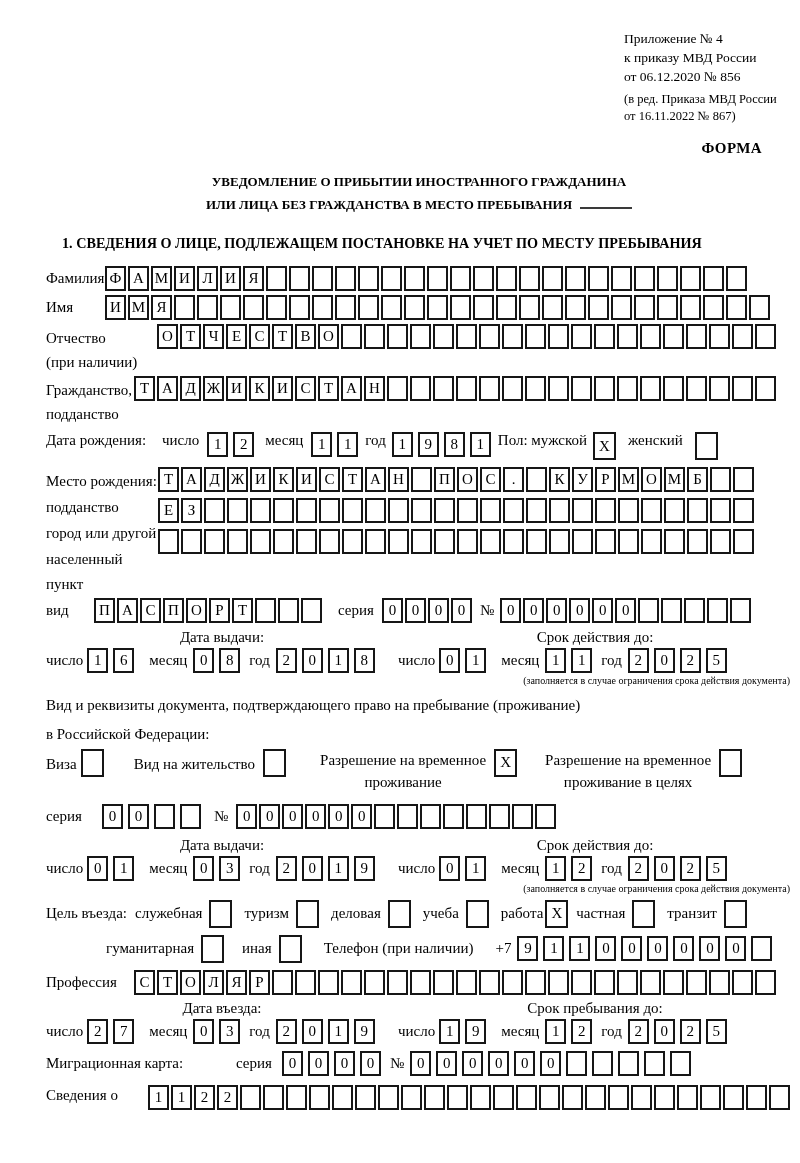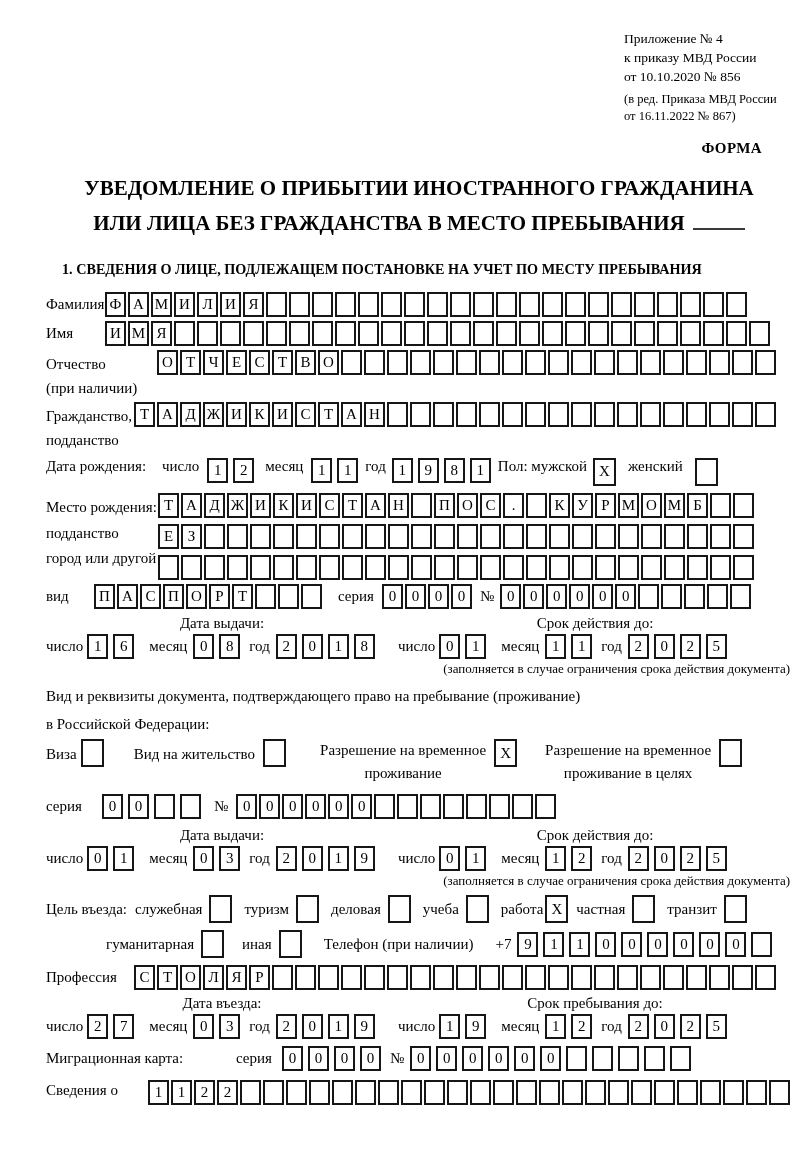--- a/index.html
+++ b/index.html
@@ -17,53 +17,53 @@
 
   .row{display:flex;align-items:flex-start;margin-bottom:4px;}
   .lbl{font-size:15px;flex:none;padding-top:4px;}
   .lbl-stack{font-size:15px;flex:none;line-height:1.6;}
 
   
   .hdr{margin-left:578px;font-size:13.5px;line-height:1.4;}
   .hdr .small{font-size:12.5px;margin-top:4px;line-height:1.35;}
   .forma{font-weight:bold;text-align:right;font-size:15px;margin:16px 30px 0 0;letter-spacing:.4px;}
 
-  .title{text-align:center;font-weight:bold;font-size:21px;line-height:1.65;margin-top:14px;}
+  .title{text-align:center;font-weight:bold;font-size:13px;line-height:1.65;margin-top:14px;}
   .blank-line{display:inline-block;width:52px;border-bottom:2px solid #3a3a3a;height:14px;margin-left:8px;}
 
   .sec-head{font-weight:bold;font-size:14.2px;margin:20px 0 14px 16px;}
 
   .center-bold{text-align:center;font-weight:bold;font-size:15px;margin:2px 0 4px 0;}
 
   .date-pair{display:flex;margin-bottom:2px;}
   .dp-col{display:flex;flex-direction:column;}
   .dp-left{width:352px;}
   .dp-right{flex:1;}
   .dp-head{text-align:center;font-size:15px;margin-bottom:2px;}
   .dp-row{display:flex;align-items:center;}
   .dp-row .w{font-size:15px;margin-right:6px;}
   .dp-row .g{margin-left:10px;}
-  .footnote{font-size:13px;text-align:right;margin:1px 2px 6px 0;}
+  .footnote{font-size:10px;text-align:right;margin:1px 2px 6px 0;}
 
   .intro{font-size:15px;line-height:1.75;margin-bottom:2px;}
 
   .opt{display:inline-flex;align-items:center;margin-right:10px;}
   .opt .opt-label{font-size:15px;margin-right:7px;}
   .optcol{display:inline-flex;align-items:flex-start;margin-right:10px;}
   .optcol .txt{font-size:15px;text-align:center;line-height:1.5;margin-right:8px;}
 </style>
 </head>
 <body>
 
 <div class="page">
 
   <div class="hdr">
     <div>Приложение № 4</div>
     <div>к приказу МВД России</div>
-    <div>от 10.10.2020 № 856</div>
+    <div>от 06.12.2020 № 856</div>
     <div class="small">
       <div>(в ред. Приказа МВД России</div>
       <div>от 16.11.2022 № 867)</div>
     </div>
   </div>
   <div class="forma">ФОРМА</div>
 
   <div class="title">
     <div>УВЕДОМЛЕНИЕ О ПРИБЫТИИ ИНОСТРАННОГО ГРАЖДАНИНА</div>
     <div>
@@ -242,20 +242,21 @@
     <span class="boxes chk">
         <span class="cb"></span>
       </span>
   </div>
 
   <div class="row" style="margin-bottom:0">
     <div class="lbl-stack" style="width:112px;padding-top:2px;line-height:1.72">
       <div>Место рождения:</div>
       <div>подданство</div>
       <div>город или другой</div>
+      <div>населенный пункт</div>
     </div>
     <div>
       <div class="boxes" style="margin-bottom:6px">
           <span class="cb">Т</span>
           <span class="cb">А</span>
           <span class="cb">Д</span>
           <span class="cb">Ж</span>
           <span class="cb">И</span>
           <span class="cb">К</span>
           <span class="cb">И</span>

